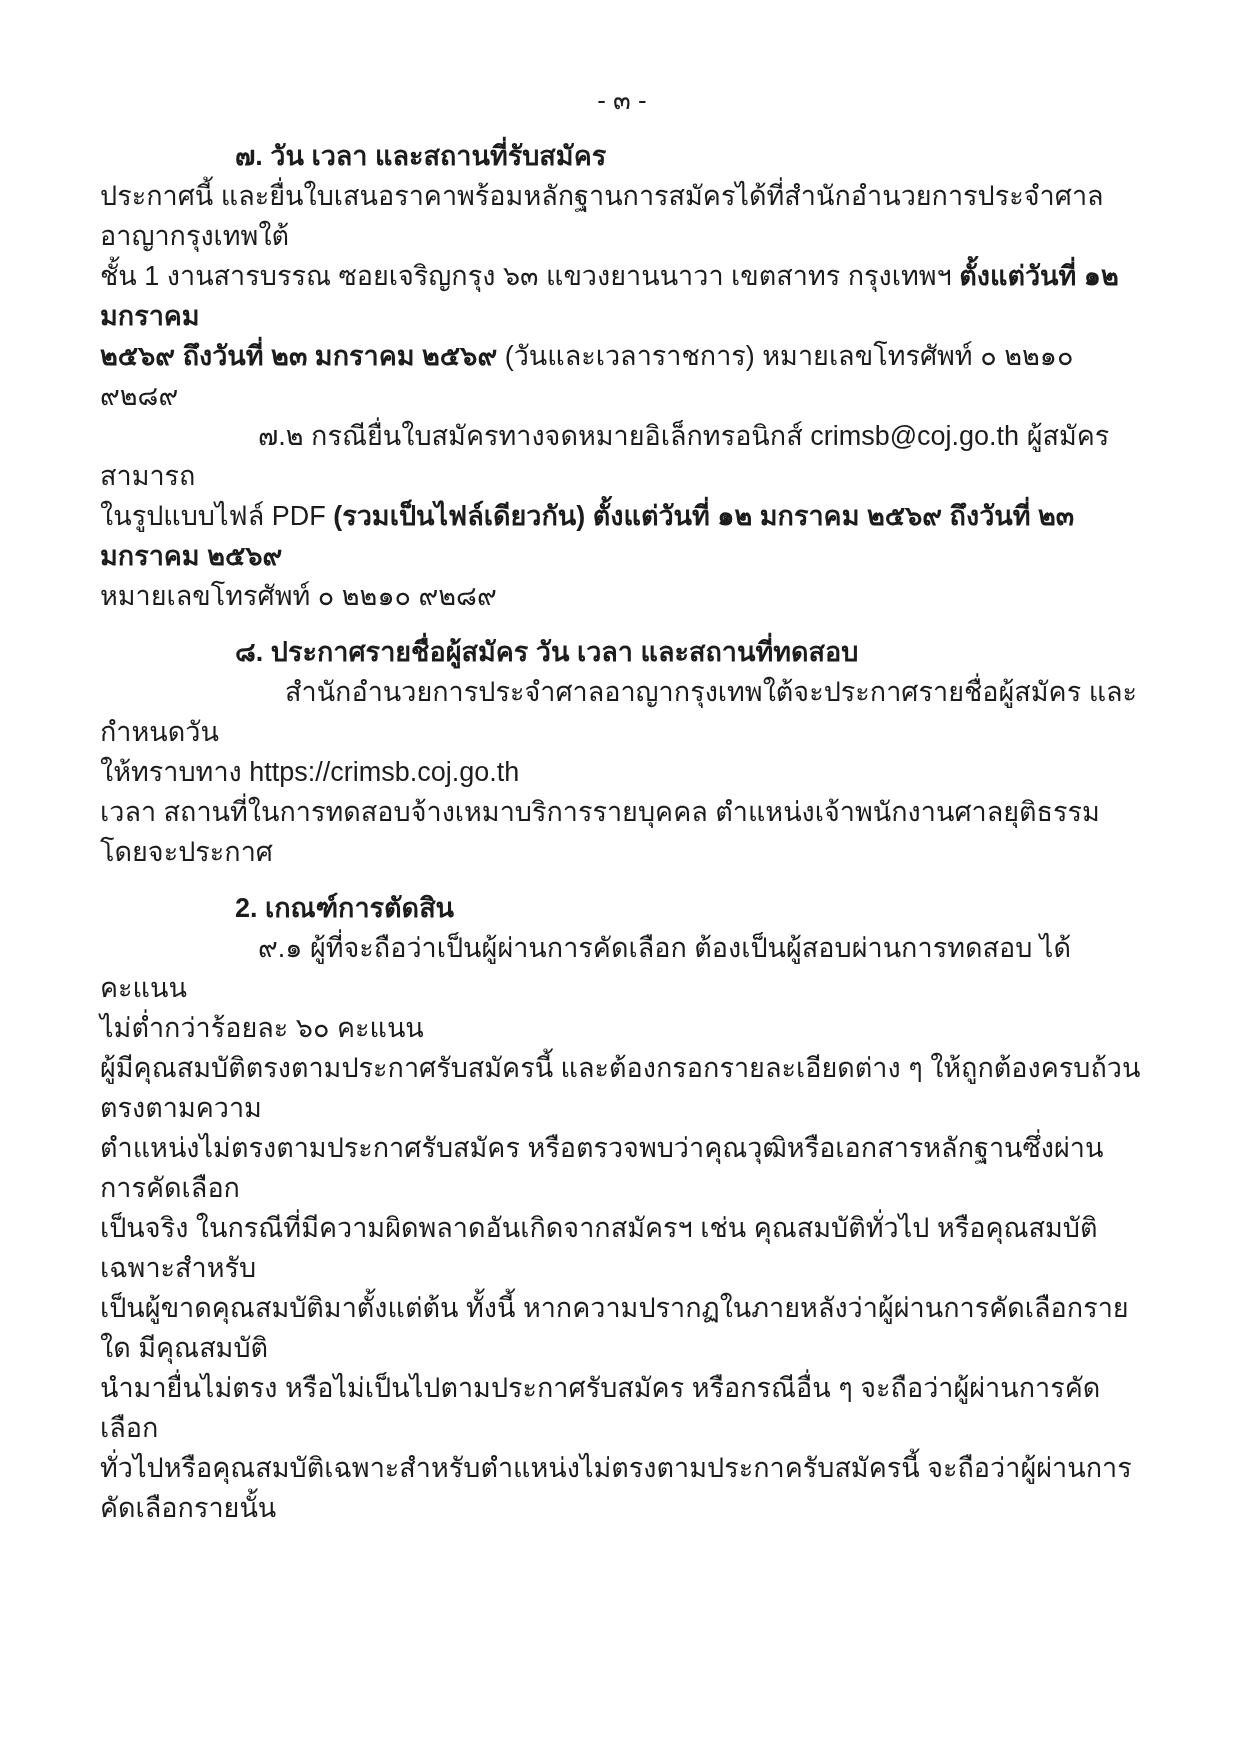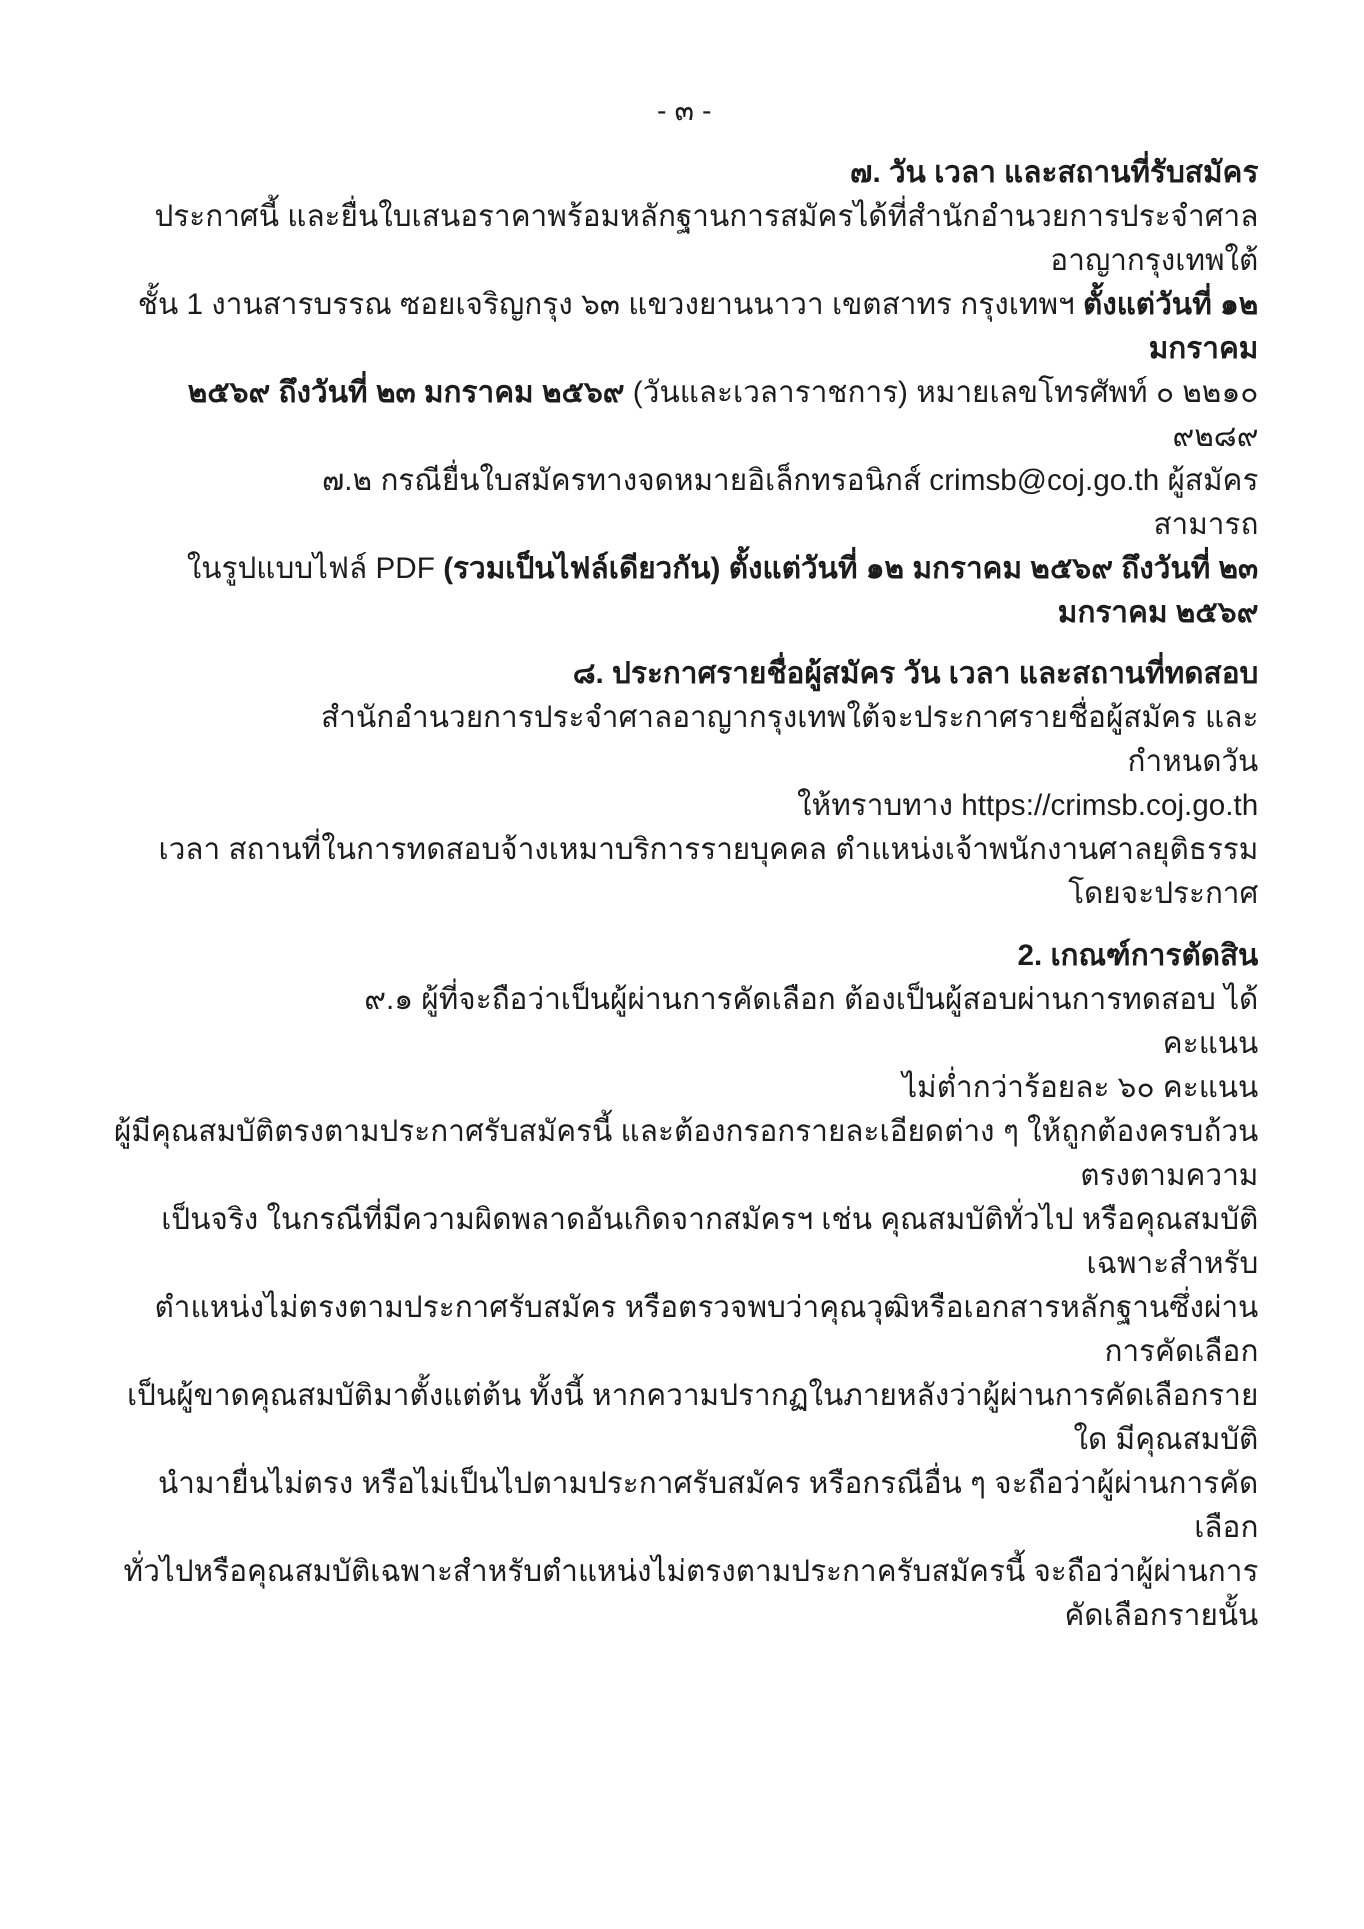--- a/index.html
+++ b/index.html
@@ -16,49 +16,50 @@
   }
   .content{
     position:absolute;
     left:100px;right:96px;top:80px;
   }
   .page-num{
     text-align:center;
     font-size:26px;
     margin-bottom:8px;
   }
-  .line{white-space:pre-wrap;text-align:right;}
+  .line{white-space:pre-wrap;}
   .b{font-weight:700;}
   .heading{font-weight:700;margin-top:16px;padding-left:135px;}
   .indent-first{text-indent:158px;}
   .indent-first8{text-indent:185px;}
 </style>
 </head>
 <body>
 
 <div class="page">
   <div class="content">
     <div class="page-num">- ๓ -</div>
 
     <div id="doc-body">
         <div class="line heading">๗. วัน เวลา และสถานที่รับสมัคร</div>
         <div class="line"><span>ประกาศนี้ และยื่นใบเสนอราคาพร้อมหลักฐานการสมัครได้ที่สำนักอำนวยการประจำศาลอาญากรุงเทพใต้</span></div>
         <div class="line"><span>ชั้น 1 งานสารบรรณ ซอยเจริญกรุง ๖๓ แขวงยานนาวา เขตสาทร กรุงเทพฯ </span><span class="b">ตั้งแต่วันที่ ๑๒ มกราคม</span></div>
         <div class="line"><span class="b">๒๕๖๙ ถึงวันที่ ๒๓ มกราคม ๒๕๖๙ </span><span>(วันและเวลาราชการ) หมายเลขโทรศัพท์ ๐ ๒๒๑๐ ๙๒๘๙</span></div>
         <div class="line indent-first"><span>๗.๒ กรณียื่นใบสมัครทางจดหมายอิเล็กทรอนิกส์ crimsb@coj.go.th ผู้สมัครสามารถ</span></div>
         <div class="line"><span>ในรูปแบบไฟล์ PDF </span><span class="b">(รวมเป็นไฟล์เดียวกัน) ตั้งแต่วันที่ ๑๒ มกราคม ๒๕๖๙ ถึงวันที่ ๒๓ มกราคม ๒๕๖๙</span></div>
+        <div class="line"><span>หมายเลขโทรศัพท์ ๐ ๒๒๑๐ ๙๒๘๙</span></div>
         <div class="line heading">๘. ประกาศรายชื่อผู้สมัคร วัน เวลา และสถานที่ทดสอบ</div>
         <div class="line indent-first8"><span>สำนักอำนวยการประจำศาลอาญากรุงเทพใต้จะประกาศรายชื่อผู้สมัคร และกำหนดวัน</span></div>
         <div class="line"><span>ให้ทราบทาง https://crimsb.coj.go.th</span></div>
         <div class="line"><span>เวลา สถานที่ในการทดสอบจ้างเหมาบริการรายบุคคล ตำแหน่งเจ้าพนักงานศาลยุติธรรม โดยจะประกาศ</span></div>
         <div class="line heading">2. เกณฑ์การตัดสิน</div>
         <div class="line indent-first"><span>๙.๑ ผู้ที่จะถือว่าเป็นผู้ผ่านการคัดเลือก ต้องเป็นผู้สอบผ่านการทดสอบ ได้คะแนน</span></div>
         <div class="line"><span>ไม่ต่ำกว่าร้อยละ ๖๐ คะแนน</span></div>
         <div class="line"><span>ผู้มีคุณสมบัติตรงตามประกาศรับสมัครนี้ และต้องกรอกรายละเอียดต่าง ๆ ให้ถูกต้องครบถ้วนตรงตามความ</span></div>
+        <div class="line"><span>ตำแหน่งไม่ตรงตามประกาศรับสมัคร หรือตรวจพบว่าคุณวุฒิหรือเอกสารหลักฐานซึ่งผ่านการคัดเลือก</span></div>
         <div class="line"><span>เป็นจริง ในกรณีที่มีความผิดพลาดอันเกิดจากสมัครฯ เช่น คุณสมบัติทั่วไป หรือคุณสมบัติเฉพาะสำหรับ</span></div>
-        <div class="line"><span>ตำแหน่งไม่ตรงตามประกาศรับสมัคร หรือตรวจพบว่าคุณวุฒิหรือเอกสารหลักฐานซึ่งผ่านการคัดเลือก</span></div>
         <div class="line"><span>เป็นผู้ขาดคุณสมบัติมาตั้งแต่ต้น ทั้งนี้ หากความปรากฏในภายหลังว่าผู้ผ่านการคัดเลือกรายใด มีคุณสมบัติ</span></div>
         <div class="line"><span>นำมายื่นไม่ตรง หรือไม่เป็นไปตามประกาศรับสมัคร หรือกรณีอื่น ๆ จะถือว่าผู้ผ่านการคัดเลือก</span></div>
         <div class="line"><span>ทั่วไปหรือคุณสมบัติเฉพาะสำหรับตำแหน่งไม่ตรงตามประกาครับสมัครนี้ จะถือว่าผู้ผ่านการคัดเลือกรายนั้น</span></div>
       </div>
 
   </div>
 </div>
 
 </body></html>

